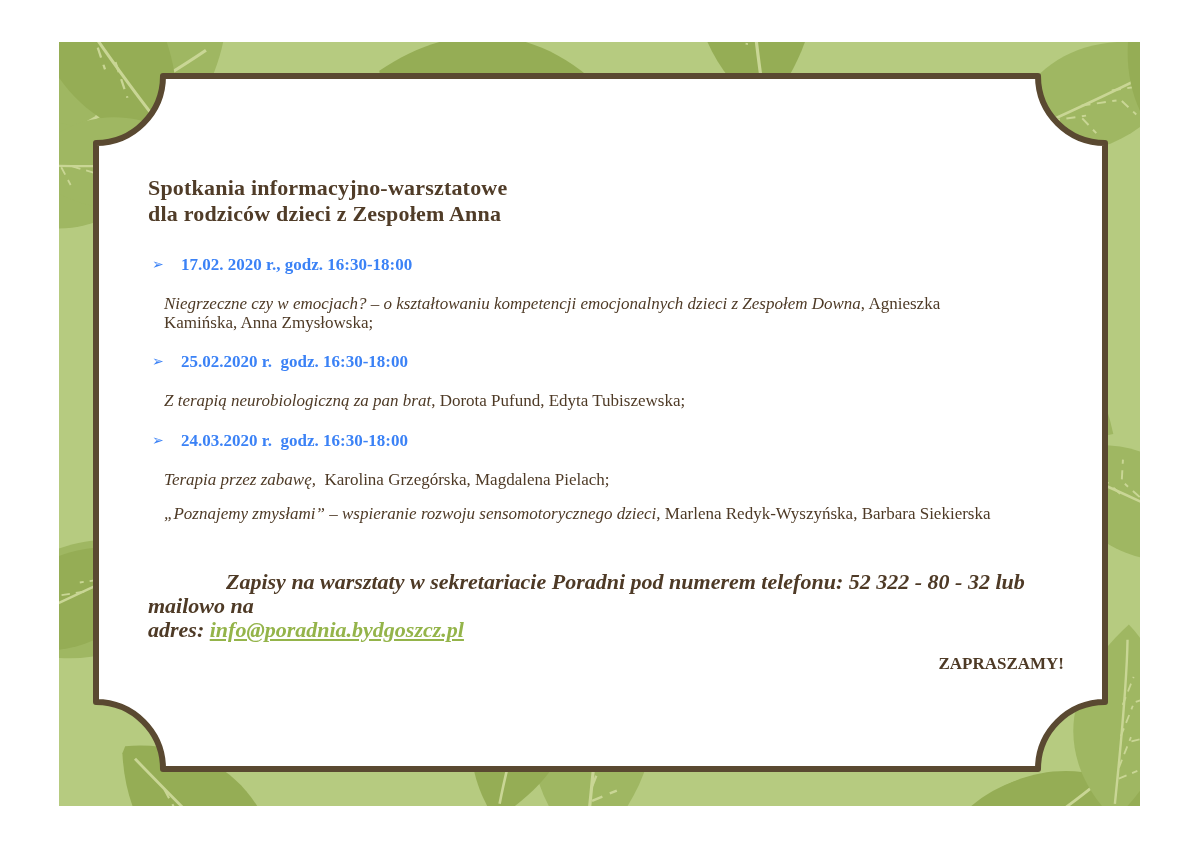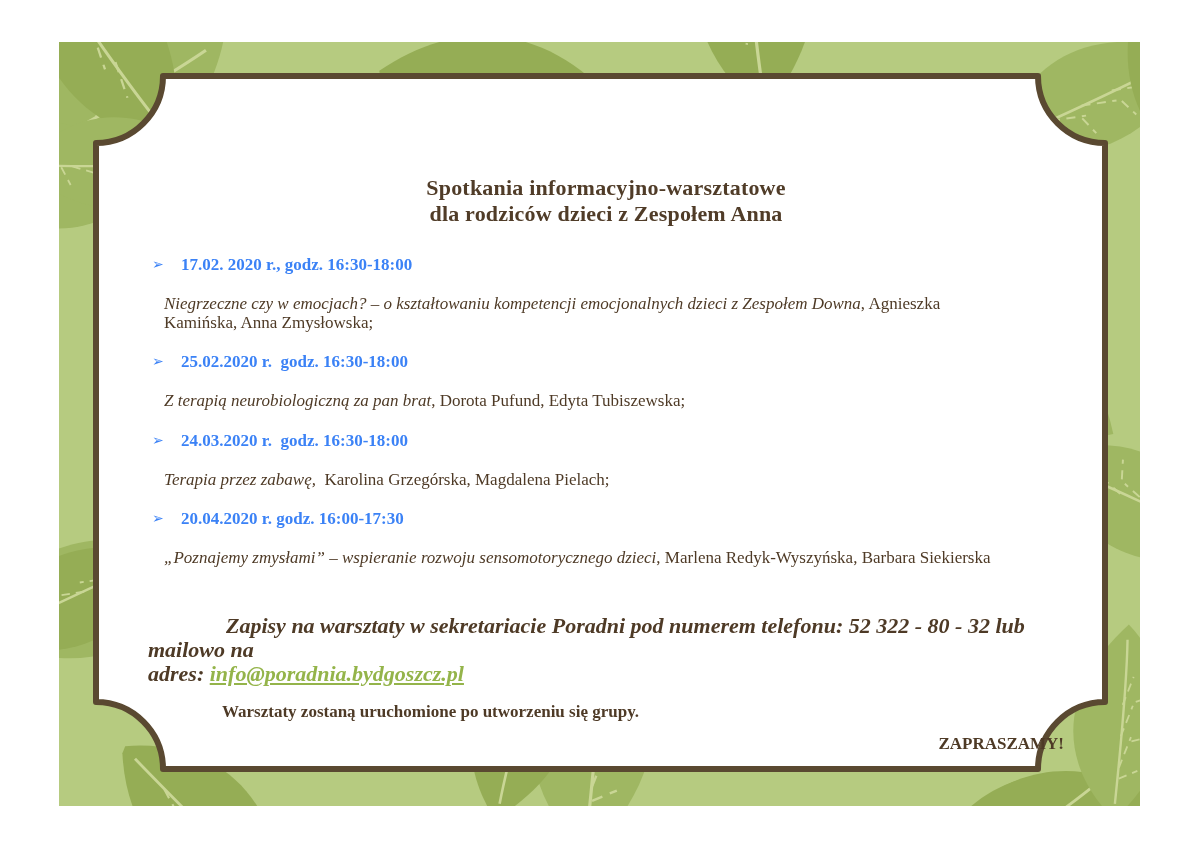--- a/index.html
+++ b/index.html
@@ -5,21 +5,21 @@
   html,body{margin:0;padding:0;}
   body{
     width:1200px;height:848px;background:#ffffff;
     font-family:"Liberation Serif","DejaVu Serif",serif;
     color:#4e3a26;
   }
   .page{position:relative;width:1200px;height:848px;overflow:hidden;background:#ffffff;}
   .band-svg{position:absolute;left:59px;top:42px;display:block;}
   .content{position:absolute;left:148px;top:175px;width:916px;}
   .title{
-    font-size:22px;font-weight:bold;text-align:center;
+    font-size:22px;font-weight:bold;
     line-height:26px;margin:0 0 24px 0;color:#503c28;letter-spacing:.2px;
   }
   .session-date{
     font-size:17px;font-weight:bold;color:#3b82f6;
     line-height:28px;margin:0 0 16px 0;padding-left:4px;
   }
   .bullet{
     display:inline-block;margin-right:13px;
     font-family:"DejaVu Sans",sans-serif;font-size:14px;font-weight:normal;
     transform:translateY(-1px);
@@ -122,31 +122,26 @@
     </p>
 
     <p class="session-date">
       <span class="bullet">➢</span>
       <span>24.03.2020 r.&nbsp; godz. 16:30-18:00</span>
     </p>
     <p class="session-desc">
       <em>Terapia przez zabawę,</em><span>&nbsp; Karolina Grzegórska, Magdalena Pielach;</span>
     </p>
 
-    <p class="session-date">
-      <span class="bullet">➢</span>
-      <span>20.04.2020 r. godz. 16:00-17:30</span>
-    </p>
     <p class="session-desc">
       <em>„Poznajemy zmysłami” – wspieranie rozwoju sensomotorycznego dzieci</em><span>, Marlena Redyk-Wyszyńska, Barbara Siekierska</span>
     </p>
 
     <p class="signup">
       <span class="indent"></span><span>Zapisy na warsztaty w sekretariacie Poradni pod numerem telefonu: 52 322 - 80 - 32 lub mailowo na</span><br>
       <span>adres: </span><a class="email" href="#">info@poradnia.bydgoszcz.pl</a>
     </p>
 
-    <p class="note">Warsztaty zostaną uruchomione po utworzeniu się grupy.</p>
 
     <p class="closing">ZAPRASZAMY!</p>
 
   </div>
 </div>
 
 </body></html>

